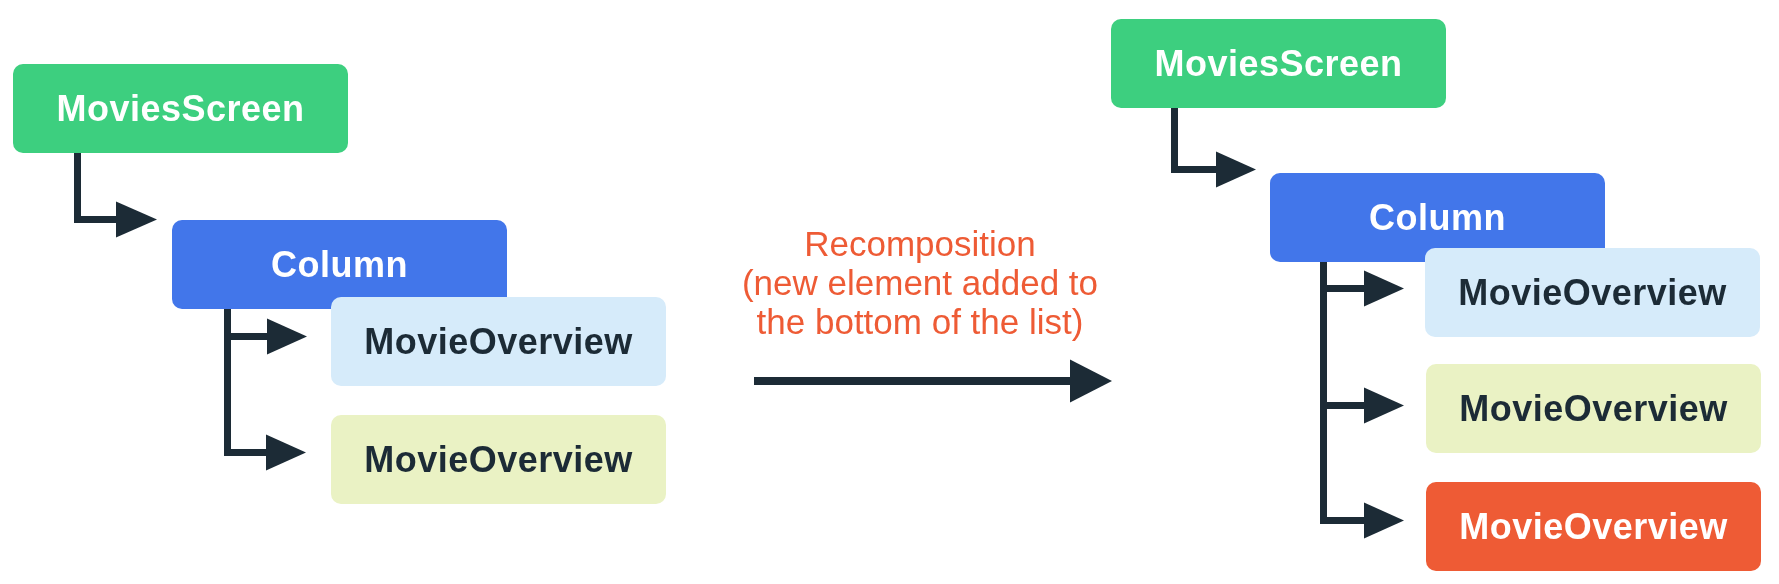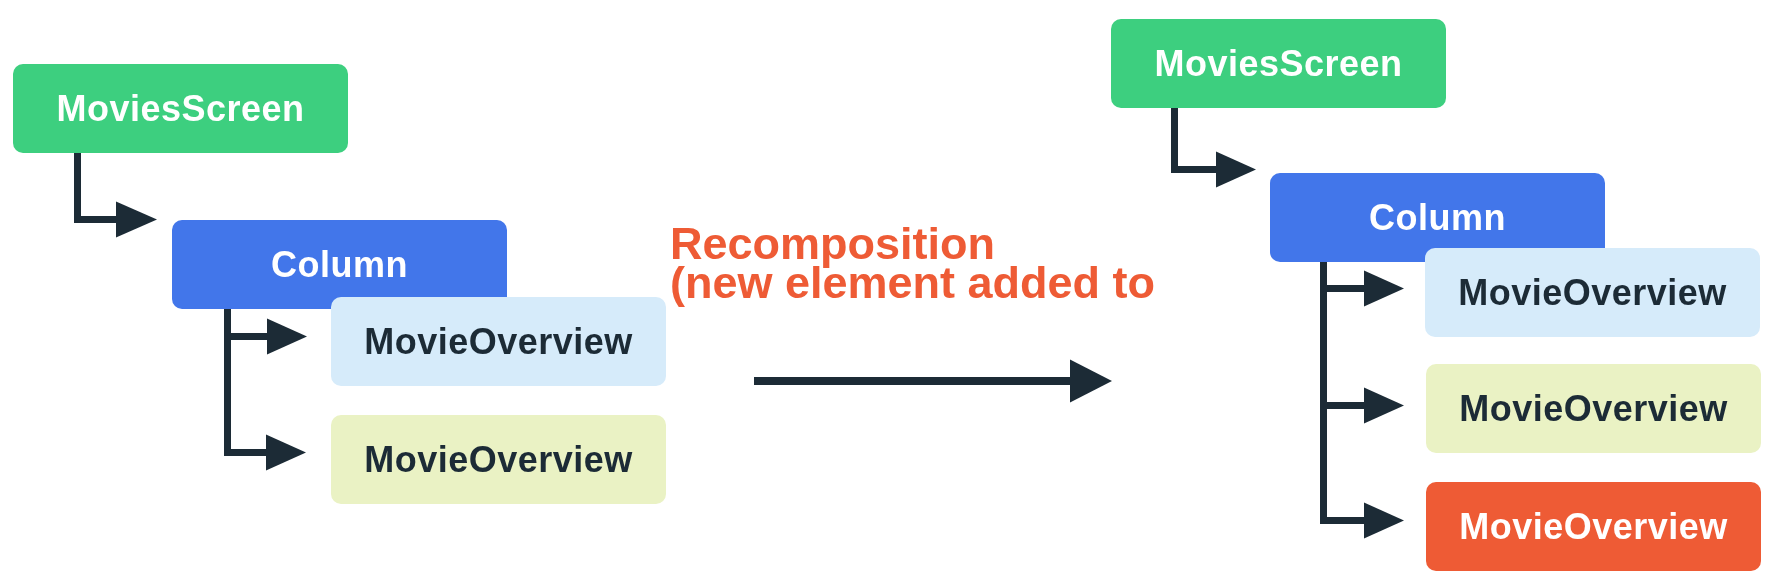--- a/index.html
+++ b/index.html
@@ -48,23 +48,24 @@
     fill: none;
   }
   #connectors path.thick { stroke-width: 8; }
   #connectors polygon { fill: #1C2B36; }
 
   .annotation {
     position: absolute;
     left: 670px;
     top: 224px;
     width: 500px;
+    text-align: center;
     color: #EE5B35;
-    font-size: 45px;
-    font-weight: 700;
+    font-size: 35px;
+    font-weight: 400;
     line-height: 39px;
   }
 </style>
 </head>
 <body>
 
 <div id="canvas">
 
   <svg id="connectors" viewBox="0 0 1779 584" xmlns="http://www.w3.org/2000/svg">
 
@@ -104,20 +105,21 @@
 
   <div class="node node-blue" style="left:172px; top:180px;">Column</div>
 
   <div class="node node-lblue" style="left:331px; top:297px;">MovieOverview</div>
 
   <div class="node node-lime" style="left:331px; top:415px;">MovieOverview</div>
 
   <div class="annotation">
     <div>Recomposition</div>
     <div>(new element added to</div>
+    <div>the bottom of the list)</div>
   </div>
 
   <div class="node node-green" style="left:1111px; top:19px;">MoviesScreen</div>
 
   <div class="node node-blue" style="left:1270px; top:133px;">Column</div>
 
   <div class="node node-lblue" style="left:1425px; top:248px;">MovieOverview</div>
 
   <div class="node node-lime" style="left:1426px; top:364px;">MovieOverview</div>
 

